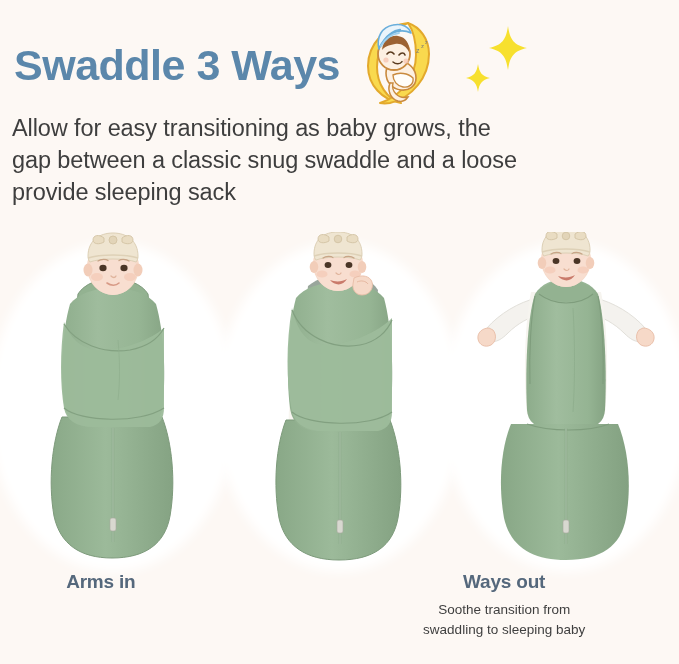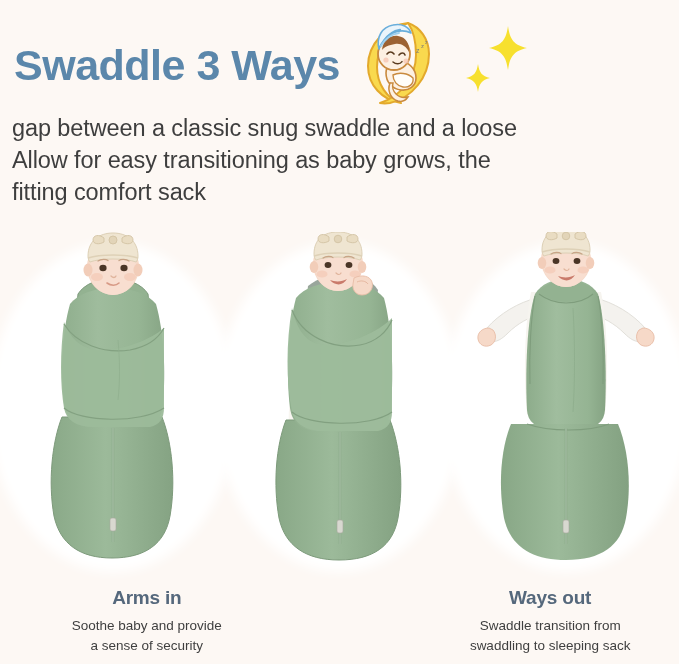--- a/index.html
+++ b/index.html
@@ -99,25 +99,24 @@
     left: 0;
     top: 0;
     width: 100%;
     height: 100%;
   }
 
   
   .captions {
     position: absolute;
     left: 0;
-    top: 588px;
+    top: 572px;
     width: 605px;
     height: 76px;
     display: flex;
-    margin-left: 46px;
   }
   .caption {
     width: 226.3px;
     text-align: center;
     padding: 0 6px;
     box-sizing: border-box;
   }
   .caption-title {
     font-size: 19px;
     font-weight: 700;
@@ -179,23 +178,23 @@
   </div>
 
   <div class="sparkles">
     <svg viewBox="0 0 68 74" width="68" height="74">
       <path d="M46 4 C48 18 52 23 65 26 C52 29 48 34 46 48 C44 34 40 29 27 26 C40 23 44 18 46 4 Z" fill="#f7e02e"></path>
       <path d="M16 42 C17.4 51 20 54 28 56 C20 58 17.4 61 16 70 C14.6 61 12 58 4 56 C12 54 14.6 51 16 42 Z" fill="#f7e02e"></path>
     </svg>
   </div>
 
   <div class="lede">
+    <span>Allow for easy transitioning as baby grows, the</span>
     <span>gap between a classic snug swaddle and a loose</span>
-    <span>Allow for easy transitioning as baby grows, the</span>
-    <span>fitting comfort sack</span>
+    <span>provide sleeping sack</span>
   </div>
 </div>
 
 <div class="panels">
 
   <div class="panel">
     <div class="photo-oval"></div>
     <div class="photo">
       <svg viewBox="0 0 226 350" width="226" height="350">
         <defs>
@@ -409,29 +408,25 @@
         <ellipse cx="130" cy="38" rx="5.5" ry="3.6" fill="#f3c2ad" opacity="0.55"></ellipse>
       </svg>
     </div>
   </div>
 </div>
 
 <div class="captions">
 
   <div class="caption">
     <div class="caption-title">Arms in</div>
-    <div class="caption-body">
-      <span>Soothe baby and provide</span>
-      <span>a sense of security</span>
-    </div>
   </div>
 
   <div class="caption">
   </div>
 
   <div class="caption">
     <div class="caption-title">Ways out</div>
     <div class="caption-body">
-      <span>Swaddle transition from</span>
-      <span>swaddling to sleeping sack</span>
+      <span>Soothe transition from</span>
+      <span>swaddling to sleeping baby</span>
     </div>
   </div>
 </div>
 
 </body></html>

